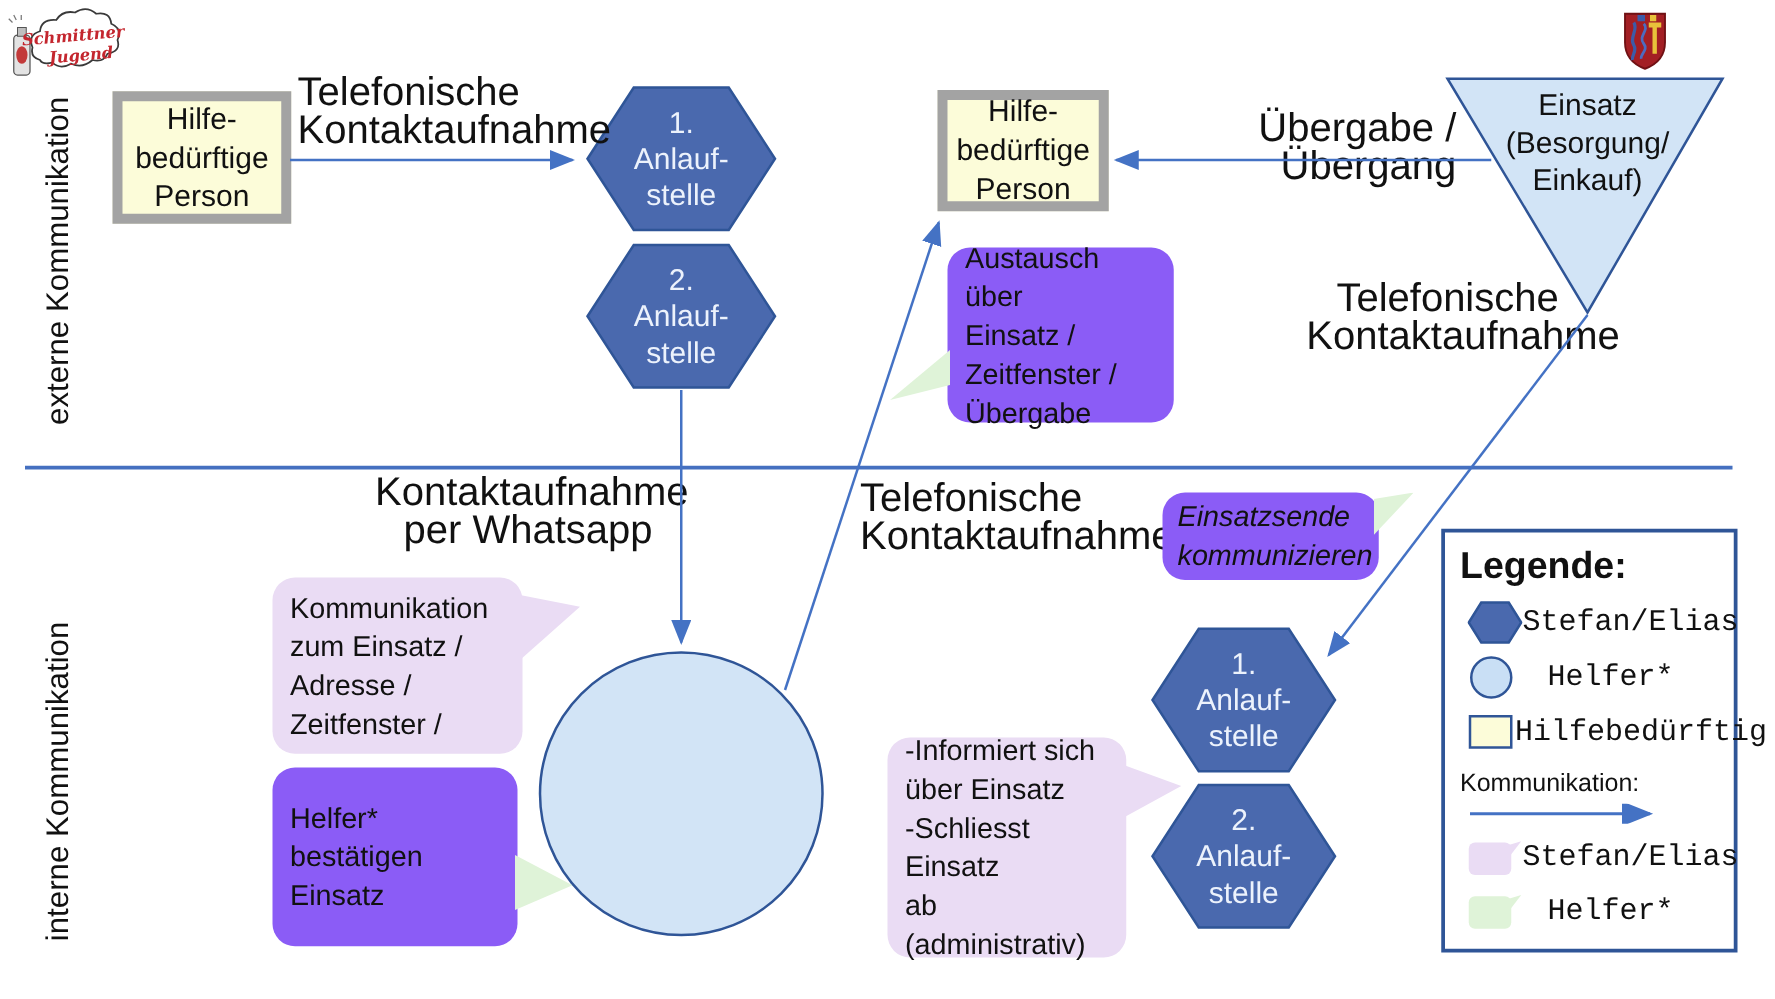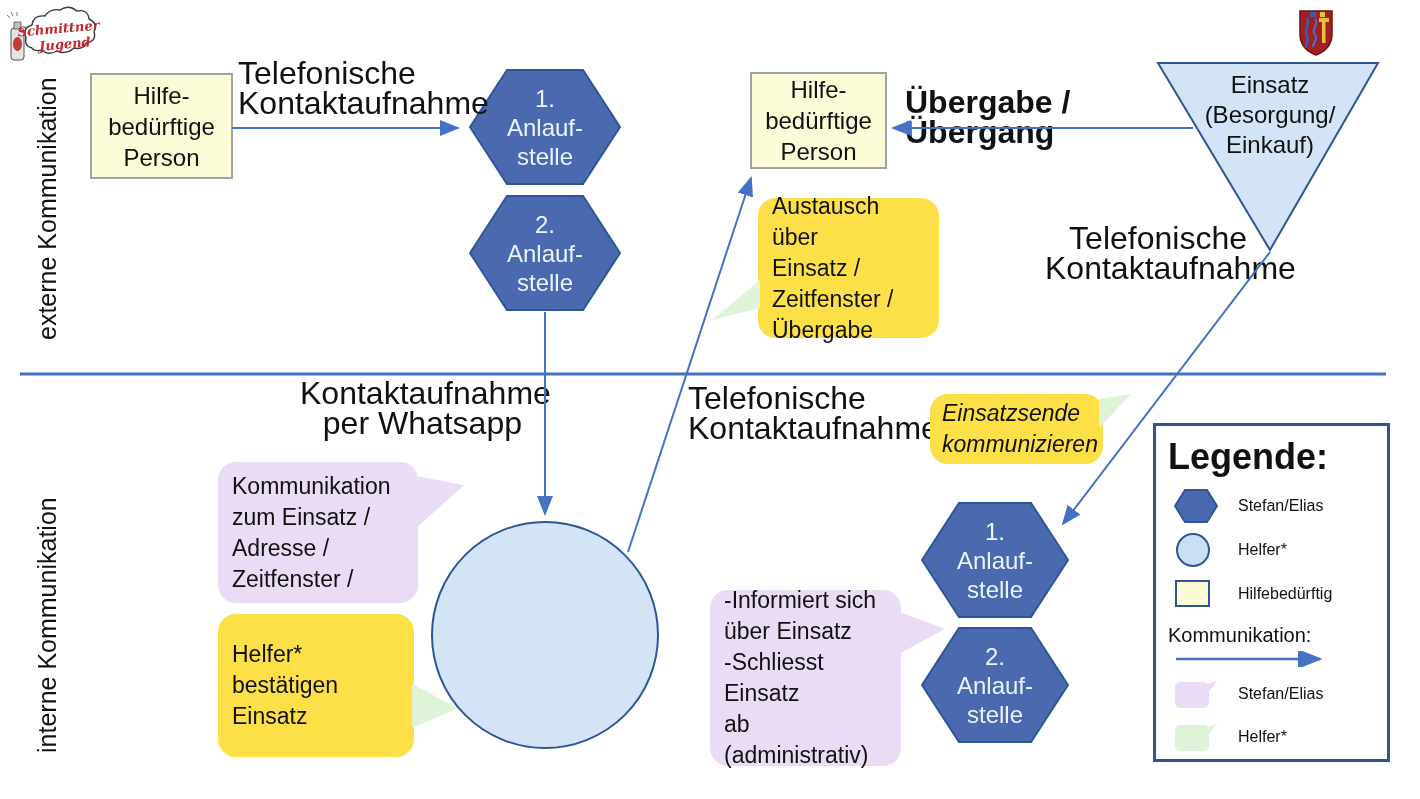--- a/index.html
+++ b/index.html
@@ -15,51 +15,51 @@
   #connector-layer{position:absolute;left:0;top:0;z-index:3;pointer-events:none;}
   .txt{z-index:2;}
   .bubble{z-index:2;}
   
   .lane-label{
     position:absolute;z-index:2;writing-mode:vertical-rl;transform:rotate(180deg);
     font-size:25px;display:flex;align-items:center;justify-content:center;width:42px;
   }
   
   .ybox{
-    position:absolute;z-index:2;background:#FCFCD9;border:2px solid #a3a3a3;
+    position:absolute;z-index:2;background:#FCFCD9;border:8px solid #a3a3a3;
     display:flex;align-items:center;justify-content:center;text-align:center;
     font-size:24px;line-height:31px;box-sizing:border-box;
   }
   
   .node-label{
     position:absolute;z-index:2;display:flex;align-items:center;justify-content:center;
     text-align:center;font-size:24px;line-height:29px;
   }
   .hex-label{color:#ECF2FC;}
   
   .edge-label{position:absolute;z-index:2;font-size:32px;line-height:30px;}
   
   .bubble{
     position:absolute;border-radius:18px;font-size:23px;line-height:31px;
     display:flex;align-items:center;box-sizing:border-box;padding:8px 14px;
   }
   .bubble.purple{background:#EADCF4;}
-  .bubble.green{background:#fde047;}
+  .bubble.green{background:#8b5cf6;}
   .tail{position:absolute;}
   .tail.purple{background:#EADCF4;}
   .tail.green{background:#DFF3D8;}
   
   #legend{
     position:absolute;z-index:2;left:1153px;top:423px;width:237px;height:339px;
     border:3px solid #2F5597;background:#fff;box-sizing:border-box;padding:10px 12px 8px 12px;
   }
-  .legend-title{font-size:36px;font-weight:bold;margin-bottom:10px;}
+  .legend-title{font-size:30px;font-weight:bold;margin-bottom:10px;}
   .legend-row{display:flex;align-items:center;margin:7px 0;min-height:36px;}
   .legend-icon{width:70px;display:flex;justify-content:flex-start;padding-left:6px;box-sizing:border-box;}
-  .legend-label{font-size:16px;}
+  .legend-label{font-size:24px;font-family:Liberation Mono, monospace;}
   .legend-comm-title{font-size:20px;margin-top:12px;margin-bottom:2px;}
 </style>
 </head>
 <body>
 
 <div id="canvas">
 
   <svg id="shape-layer" width="1420" height="799" viewBox="0 0 1420 799">
 
     <polygon points="470,127 507,70 583,70 620,127 583,184 507,184" fill="#4A69AE" stroke="#2F5597" stroke-width="2"></polygon>
@@ -146,21 +146,21 @@
 stelle</div>
   <div class="node-label hex-label pre" style="left:925px;top:639px;width:140px;height:92px;">2.
 Anlauf-
 stelle</div>
   <div class="node-label pre" style="left:1170px;top:70px;width:200px;height:96px;line-height:30px;align-items:flex-start;">Einsatz
 (Besorgung/
 Einkauf)</div>
 
   <div class="edge-label pre" style="left:238px;top:58px;width:230px;">Telefonische
 Kontaktaufnahme</div>
-  <div class="edge-label" style="left:905px;top:87px;width:260px;text-align:left;font-weight:bold;">Übergabe / Übergang</div>
+  <div class="edge-label" style="left:905px;top:87px;width:260px;text-align:right;">Übergabe / Übergang</div>
   <div class="edge-label pre" style="left:300px;top:378px;width:222px;text-align:right;">Kontaktaufnahme
 per Whatsapp</div>
   <div class="edge-label pre" style="left:688px;top:383px;width:240px;">Telefonische
 Kontaktaufnahme</div>
   <div class="edge-label pre" style="left:1045px;top:223px;width:202px;text-align:right;">Telefonische
 Kontaktaufnahme</div>
 
 
   <div class="bubble green" style="left:758px;top:198px;width:181px;height:140px;">
     <span class="pre">Austausch über

